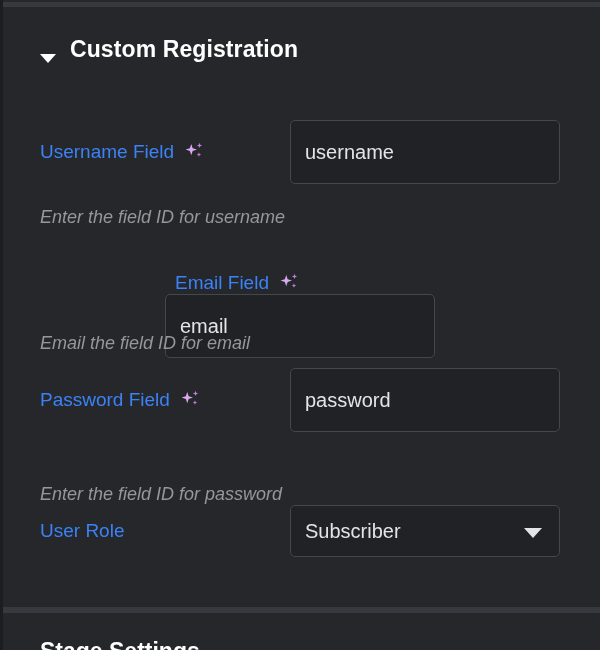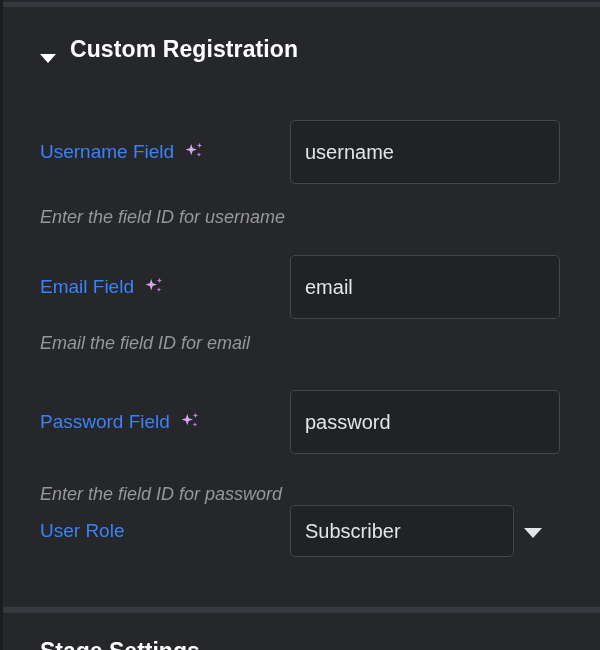--- a/index.html
+++ b/index.html
@@ -129,21 +129,21 @@
   }
   .text-input::placeholder { color: #76787d; }
 
   .select-wrap {
     position: relative;
     width: 270px;
     height: 52px;
   }
   .select-box {
     box-sizing: border-box;
-    width: 224px;
+    width: 270px;
     height: 52px;
     background: #212226;
     border: 1px solid #46474c;
     border-radius: 5px;
     color: #e3e4e7;
     font-size: 20px;
     display: flex;
     align-items: center;
     padding: 0 14px;
     cursor: pointer;
@@ -224,38 +224,38 @@
           <path d="M17.4 12.4 L18.05 14.2 L19.85 14.85 L18.05 15.5 L17.4 17.3 L16.75 15.5 L14.95 14.85 L16.75 14.2 Z" fill="#c77ee8"></path>
         </svg>
       </span>
     </div>
     <div class="field-wrap">
       <input class="text-input" type="text" value="username" style="">
     </div>
   </div>
   <div class="helper" style="top:198px;margin-top:9px;">Enter the field ID for username</div>
 
-  <div class="row" style="top:255px;">
+  <div class="row" style="top:272px;flex-direction:column;">
     <div class="row-label">
       <span class="label-text">Email Field</span>
       <span class="sparkle-icon">
         <svg viewBox="0 0 24 24" width="22" height="22">
           <path d="M9 3.2 L10.55 7.85 L15.2 9.4 L10.55 10.95 L9 15.6 L7.45 10.95 L2.8 9.4 L7.45 7.85 Z" fill="#d9a8f0"></path>
           <path d="M18 2 L18.75 4.1 L20.85 4.85 L18.75 5.6 L18 7.7 L17.25 5.6 L15.15 4.85 L17.25 4.1 Z" fill="#c77ee8"></path>
           <path d="M17.4 12.4 L18.05 14.2 L19.85 14.85 L18.05 15.5 L17.4 17.3 L16.75 15.5 L14.95 14.85 L16.75 14.2 Z" fill="#c77ee8"></path>
         </svg>
       </span>
     </div>
     <div class="field-wrap">
       <input class="text-input" type="text" value="email" style="">
     </div>
   </div>
   <div class="helper" style="top:333px;">Email the field ID for email</div>
 
-  <div class="row" style="top:390px;">
+  <div class="row" style="top:368px;">
     <div class="row-label">
       <span class="label-text">Password Field</span>
       <span class="sparkle-icon">
         <svg viewBox="0 0 24 24" width="22" height="22">
           <path d="M9 3.2 L10.55 7.85 L15.2 9.4 L10.55 10.95 L9 15.6 L7.45 10.95 L2.8 9.4 L7.45 7.85 Z" fill="#d9a8f0"></path>
           <path d="M18 2 L18.75 4.1 L20.85 4.85 L18.75 5.6 L18 7.7 L17.25 5.6 L15.15 4.85 L17.25 4.1 Z" fill="#c77ee8"></path>
           <path d="M17.4 12.4 L18.05 14.2 L19.85 14.85 L18.05 15.5 L17.4 17.3 L16.75 15.5 L14.95 14.85 L16.75 14.2 Z" fill="#c77ee8"></path>
         </svg>
       </span>
     </div>

